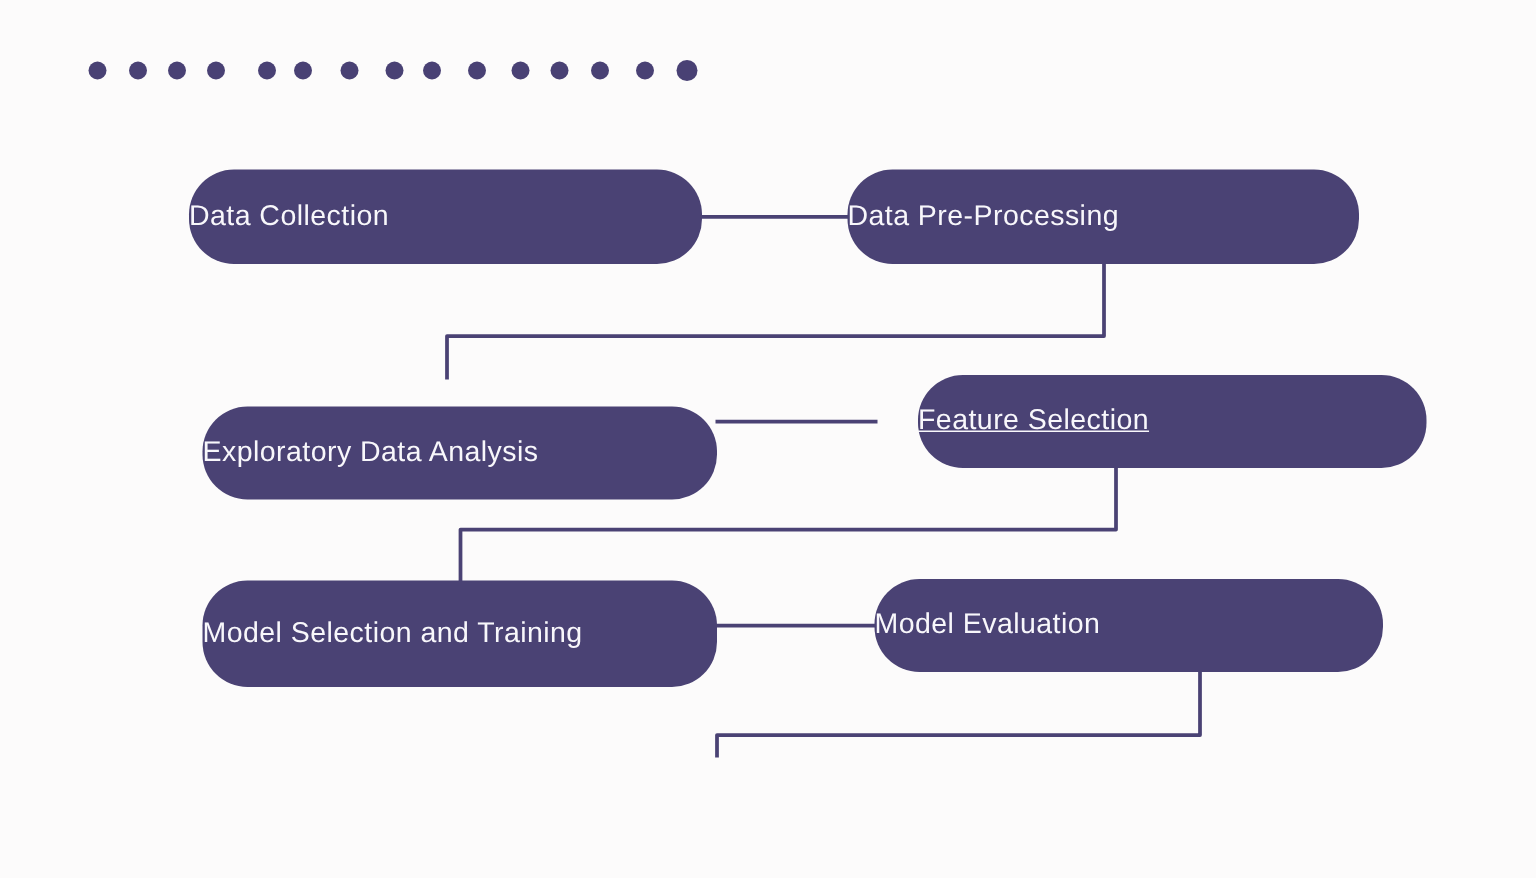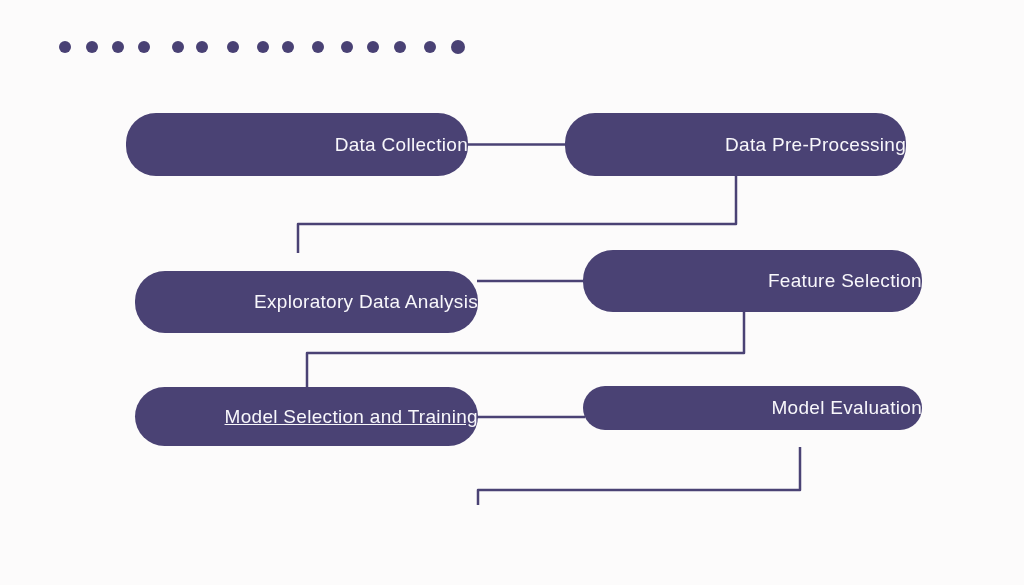--- a/index.html
+++ b/index.html
@@ -30,36 +30,36 @@
     inset: 0;
     width: 1024px;
     height: 585px;
     pointer-events: none;
   }
   
   .node {
     position: absolute;
     display: flex;
     align-items: center;
-    justify-content: flex-end;
+    justify-content: flex-start;
     background: #4a4274;
     border-radius: 30px;
     color: #f8f7fb;
     font-size: 19px;
     font-weight: 500;
     letter-spacing: 0.3px;
     text-align: center;
     box-sizing: border-box;
   }
   .n1 { left: 126px; top: 113px; width: 342px; height: 63px; }
   .n2 { left: 565px; top: 113px; width: 341px; height: 63px; }
   .n3 { left: 135px; top: 251px; width: 343px; height: 62px; margin-top: 20px; }
-  .n4 { left: 583px; top: 250px; width: 339px; height: 62px; }
-  .n5 { left: 135px; top: 387px; width: 343px; height: 59px; text-decoration: underline; }
-  .n6 { left: 583px; top: 386px; width: 339px; height: 44px; }
+  .n4 { left: 612px; top: 250px; width: 339px; height: 62px; text-decoration: underline; }
+  .n5 { left: 135px; top: 387px; width: 343px; height: 71px; }
+  .n6 { left: 583px; top: 386px; width: 339px; height: 62px; }
   .n7 { left: 350px; top: 503px; width: 341px; height: 61px; }
 </style>
 </head>
 <body>
 
 <div class="stage">
 
   <div class="dots">
     <span class="dot" style="left:59px"></span>
     <span class="dot" style="left:86px"></span>

